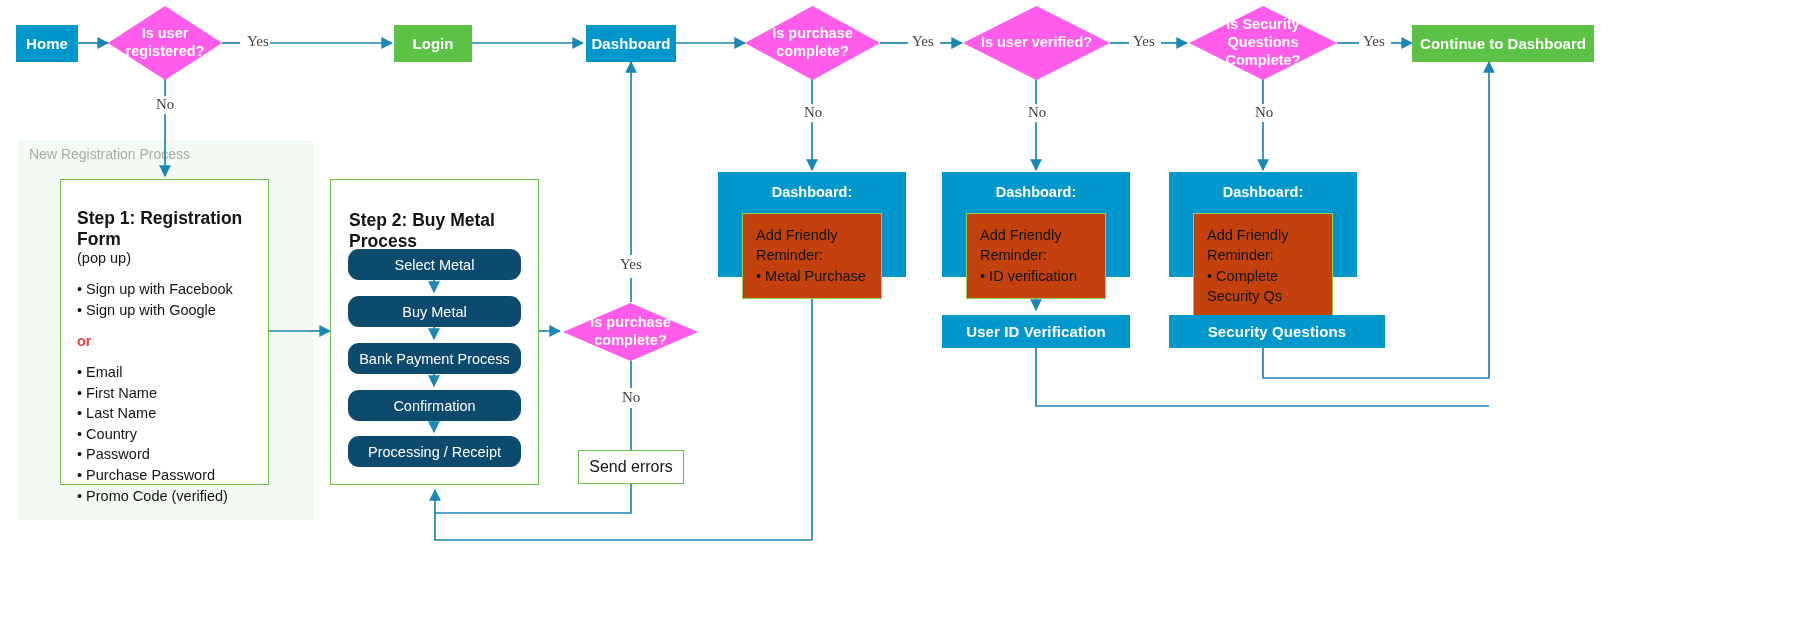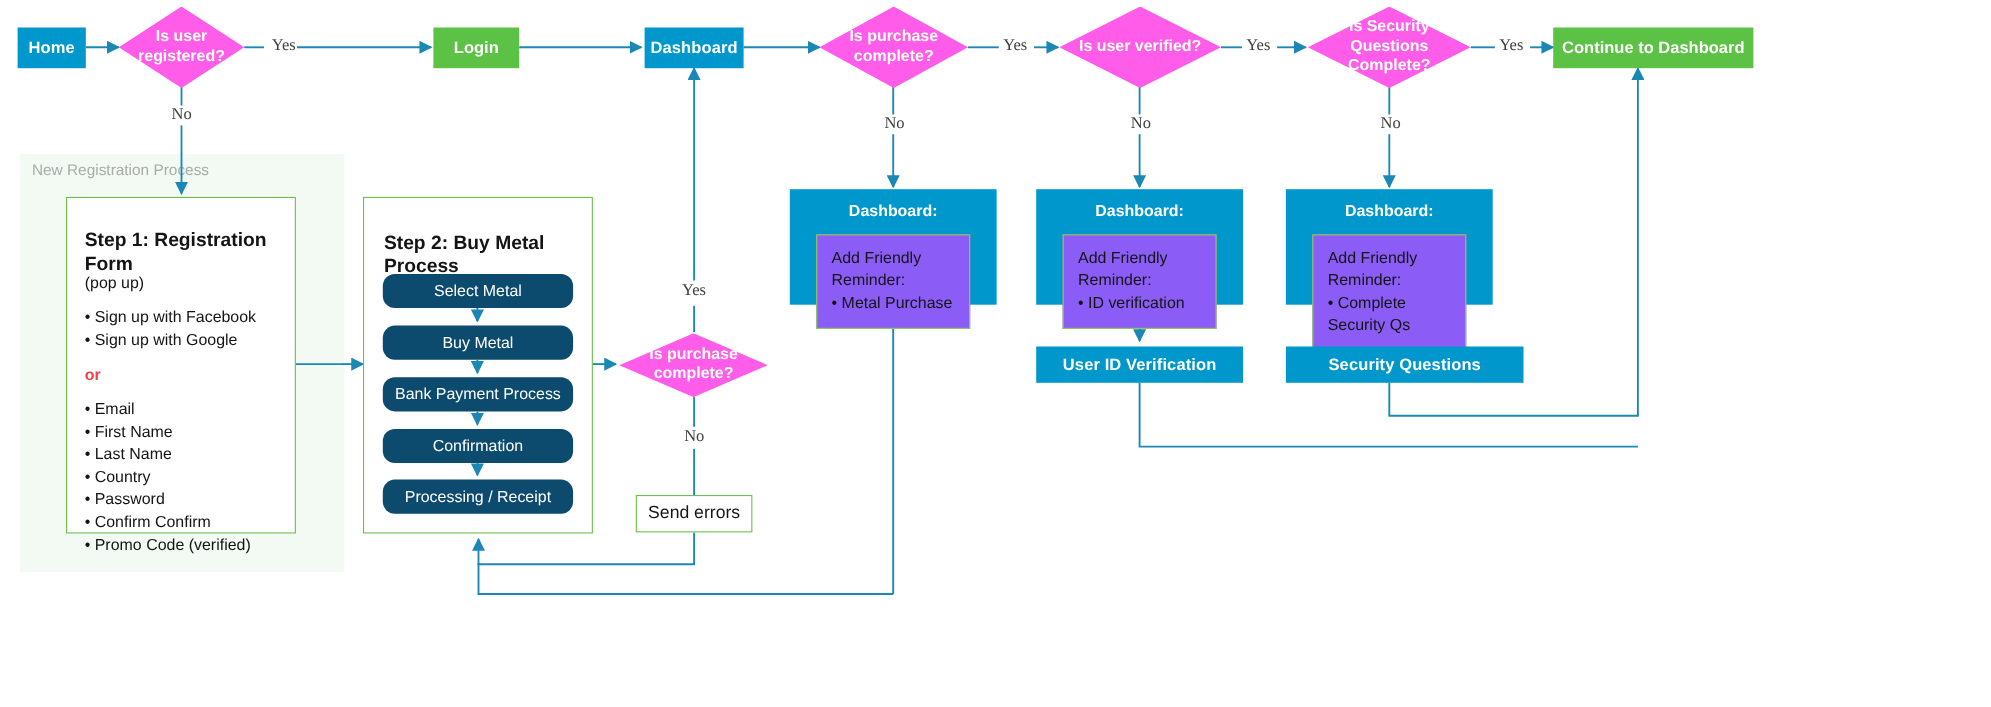--- a/index.html
+++ b/index.html
@@ -129,21 +129,21 @@
     align-items: center;
   }
   .reminder-head {
     color: #ffffff;
     font-weight: bold;
     font-size: 14.5px;
     margin-top: 12px;
   }
   .reminder-inner {
     box-sizing: border-box;
-    background: #8b5cf6;
+    background: #c2410c;
     border: 1.5px solid #8fd14f;
     margin-top: 13px;
     padding: 11px 13px 12px 13px;
     font-size: 14.5px;
     color: #141414;
     line-height: 1.4;
     text-align: left;
     width: calc(100% - 48px);
   }
   .plain-box {
@@ -311,21 +311,21 @@
       </ul>
       <div class="gap"></div>
       <div class="card-bold">or</div>
       <div class="gap"></div>
       <ul class="bullets card-body">
         <li>Email</li>
         <li>First Name</li>
         <li>Last Name</li>
         <li>Country</li>
         <li>Password</li>
-        <li>Confirm Confirm</li>
+        <li>Purchase Password</li>
         <li>Promo Code (verified)</li>
       </ul>
     </div>
   </div>
 
   <div class="card" style="left:330px; top:179px; width:209px; height:306px;">
     <div style="padding:30px 0 0 18px;">
       <div class="card-title">Step 2: Buy Metal Process</div>
     </div>
   </div>

